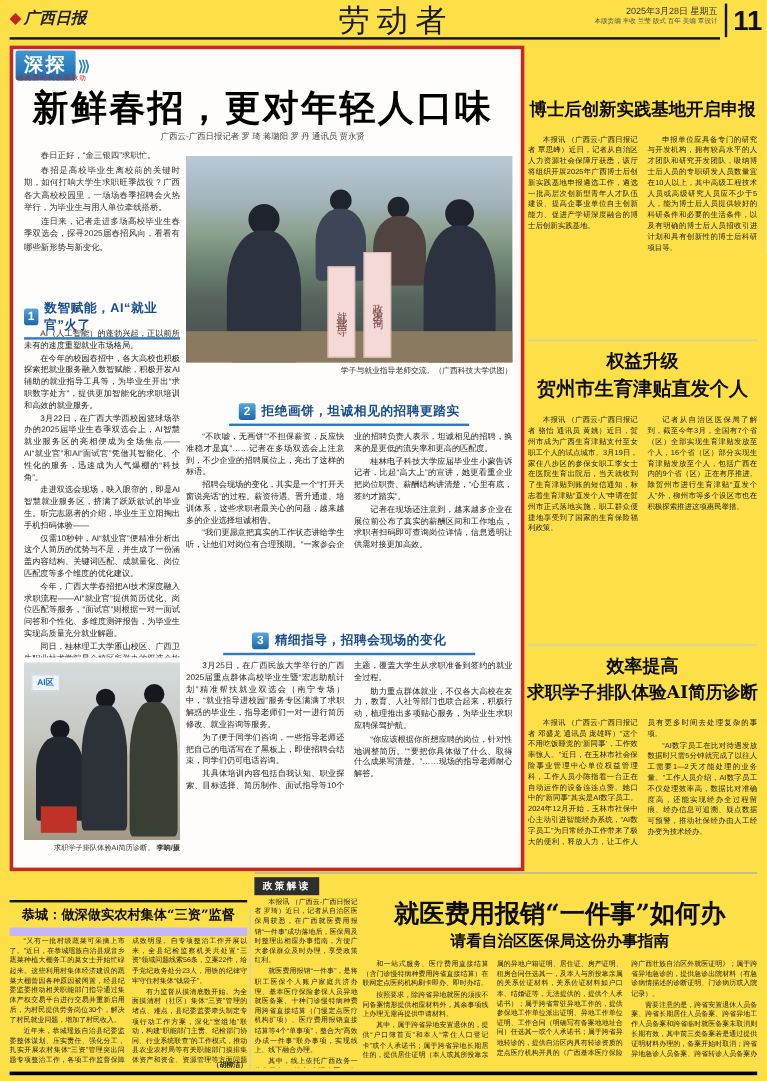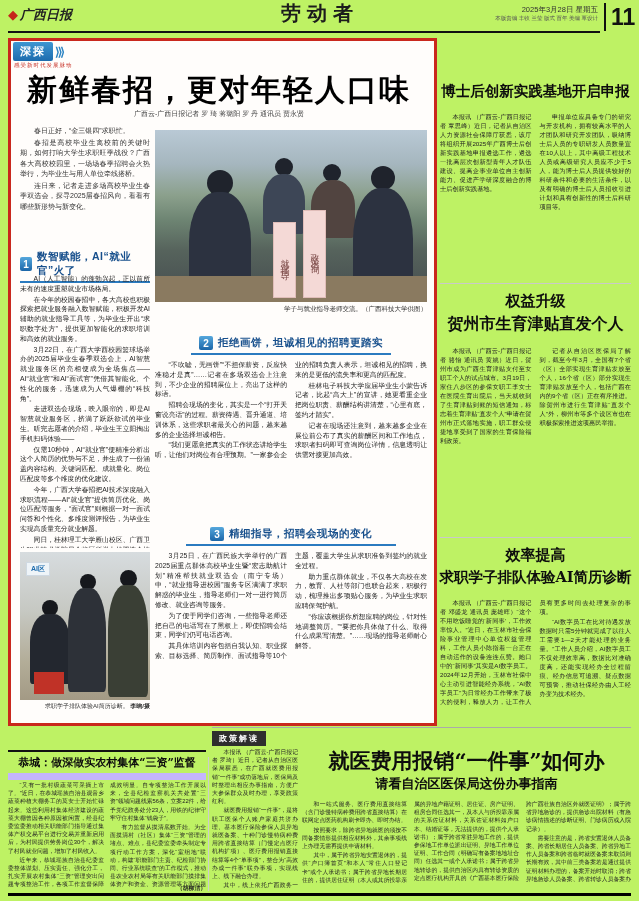--- a/index.html
+++ b/index.html
@@ -1,36 +1,36 @@
 <!DOCTYPE html>
 <html><head>
 <meta charset="utf-8">
 <style>
   html,body{margin:0;padding:0;background:#e8e8e8;}
-  .page{position:relative;width:639px;height:901px;background:#bef264;margin:0 auto;
+  .page{position:relative;width:639px;height:901px;background:#fde047;margin:0 auto;
         font-family:"Liberation Sans",sans-serif;overflow:hidden;color:#1a1a1a;}
   .abs{position:absolute;}
   
   .masthead{left:8px;top:6px;font-family:"DejaVu Serif",serif;font-weight:bold;
             font-style:italic;font-size:13px;color:#222;}
   .masthead .diamond{color:#c5271c;font-style:normal;margin-right:2px;}
-  .section-title{left:230px;top:0px;width:180px;text-align:center;
-                 font-family:"DejaVu Serif",serif;font-weight:700;font-size:20px;
+  .section-title{left:240px;top:0px;width:180px;text-align:center;
+                 font-family:"DejaVu Serif",serif;font-weight:400;font-size:26px;
                  letter-spacing:6px;color:#1c1c1c;}
   .dateblock{left:440px;top:5px;width:158px;text-align:right;line-height:9px;}
   .dateline{font-size:7.5px;font-weight:normal;color:#333;}
   .creditline{font-size:5.5px;color:#555;}
   .pageno{left:604px;top:3px;width:30px;font-size:23px;font-weight:900;
           border-left:2px solid #111;padding-left:5px;line-height:28px;color:#111;}
   .header-rule{left:8px;top:31px;width:592px;height:2px;background:#111;}
   
   .feature-box{left:8px;top:38px;width:423px;height:682px;border:3px solid #c9281d;background:#fffdfb;}
   .probe-badge{left:13px;top:42px;display:flex;align-items:center;gap:2px;}
   .probe-chip{background:linear-gradient(180deg,#3e96d2,#1d6cae);color:#fff;font-weight:bold;
-              font-size:11px;padding:2px 7px;border-radius:2px;letter-spacing:2px;}
+              font-size:16px;padding:2px 7px;border-radius:2px;letter-spacing:2px;}
   .probe-arcs{color:#2d84c3;font-weight:bold;font-size:12px;letter-spacing:-2px;}
   .probe-tagline{left:14px;top:62px;font-size:5.5px;color:#c5271c;letter-spacing:1px;}
   .feature-title{left:18px;top:70px;width:402px;text-align:center;font-weight:900;
                  font-size:30px;letter-spacing:2px;color:#000;}
   .feature-byline{left:18px;top:109px;width:402px;text-align:center;font-size:7px;color:#444;}
   .bodytext{font-size:6.8px;line-height:9.8px;text-align:justify;color:#222;overflow:hidden;}
   .bodytext p{margin:0 0 1px 0;text-indent:2em;}
   .intro{font-size:7px;line-height:10.5px;color:#333;}
   .sec-head{display:flex;align-items:center;justify-content:center;gap:5px;
             border-bottom:2px solid #2b7bc0;padding-bottom:3px;}

